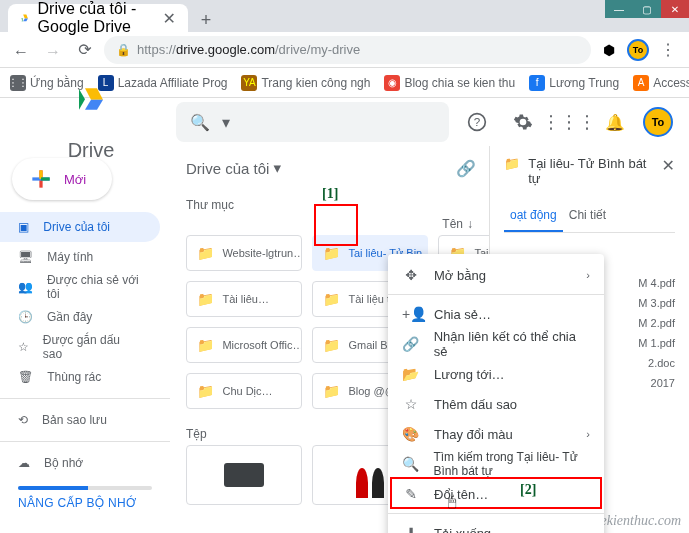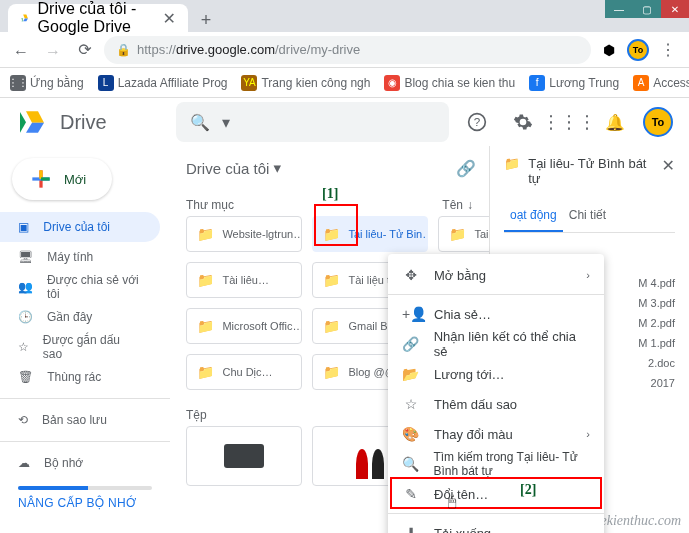--- a/index.html
+++ b/index.html
@@ -24,47 +24,47 @@
 .url-gray { color: #80868b; }
 .ext-icon { width: 24px; height: 24px; display: flex; align-items: center; justify-content: center; font-size: 14px; }
 .profile-circle { width: 22px; height: 22px; border-radius: 50%; background: #fbbc04; border: 2px solid #1a73e8; display: flex; align-items: center; justify-content: center; font-size: 9px; font-weight: bold; color: #000; }
 
 .bookmark-bar { display: flex; align-items: center; padding: 4px 10px; gap: 14px; font-size: 12px; border-bottom: 1px solid #ddd; height: 30px; background: #fff; }
 .bm-item { display: flex; align-items: center; gap: 4px; color: #5f6368; white-space: nowrap; }
 .bm-icon { width: 16px; height: 16px; border-radius: 3px; display: inline-flex; align-items: center; justify-content: center; font-size: 10px; color: #fff; }
 
 
 .drive-header { display: flex; align-items: center; height: 48px; padding: 0 16px; gap: 10px; }
-.drive-logo { display: flex; align-items: center; gap: 12px; width: 150px; }
+.drive-logo { display: flex; align-items: center; gap: 24px; width: 150px; flex-direction: column; }
 .drive-logo-text { font-size: 20px; color: #5f6368; }
 .search-box { flex: 1; background: #f1f3f4; border-radius: 8px; height: 40px; display: flex; align-items: center; padding: 0 14px; gap: 12px; color: #5f6368; }
 .search-box input { border: none; background: none; outline: none; font-size: 15px; flex: 1; color: #5f6368; }
 .hdr-icon { width: 36px; height: 36px; display: flex; align-items: center; justify-content: center; color: #5f6368; border-radius: 50%; }
 
 
 .content { display: flex; height: calc(533px - 32px - 36px - 30px - 48px); }
 .sidebar { width: 170px; padding: 8px 0; }
-.new-btn { margin: 4px 12px 12px; width: 100px; height: 42px; border-radius: 22px; box-shadow: 0 1px 3px rgba(0,0,0,0.2); display: flex; align-items: center; gap: 10px; padding: 0 16px; font-size: 13px; color: #14532d; }
+.new-btn { margin: 4px 12px 12px; width: 100px; height: 42px; border-radius: 22px; box-shadow: 0 1px 3px rgba(0,0,0,0.2); display: flex; align-items: center; gap: 10px; padding: 0 16px; font-size: 13px; color: #a21caf; }
 .sb-item { display: flex; align-items: center; gap: 14px; padding: 6px 18px; font-size: 12px; color: #5f6368; border-radius: 0 16px 16px 0; margin-right: 10px; height: 30px; }
 .sb-item.active { background: #e8f0fe; color: #1967d2; font-weight: 500; }
 .sb-divider { border-top: 1px solid #e0e0e0; margin: 6px 0; }
 .storage { padding: 8px 18px; font-size: 11px; color: #5f6368; }
 .storage-bar { height: 4px; background: #e0e0e0; border-radius: 2px; margin-bottom: 6px; overflow: hidden; }
 .storage-fill { height: 100%; width: 52%; background: #1a73e8; }
 .upgrade-link { color: #1a73e8; font-size: 12px; font-weight: 500; margin-top: 6px; display: block; letter-spacing: 0.3px; }
 
 .main { flex: 1; padding: 0 16px; overflow: hidden; position: relative; }
 .mydrive-row { display: flex; align-items: center; height: 44px; }
 .mydrive-label { font-size: 15px; color: #5f6368; display: flex; align-items: center; gap: 4px; }
 .action-icons { margin-left: auto; display: flex; gap: 6px; align-items: center; }
 .act-ic { width: 34px; height: 34px; display: flex; align-items: center; justify-content: center; color: #5f6368; border-radius: 50%; }
 .info-ic { background: #1a73e8; color: #fff; width: 24px; height: 24px; font-size: 14px; }
 
 .section-row { display: flex; font-size: 12px; color: #5f6368; padding: 8px 0 4px; }
-.section-row .sort { margin-left: auto; display: flex; align-items: center; gap: 4px; margin-right: 200px; }
+.section-row .sort { margin-left: auto; display: flex; align-items: center; gap: 4px; margin-right: 200px; margin-top: 19px; }
 
 .folders-grid { display: flex; flex-wrap: wrap; gap: 10px; }
 .folder-card { width: 116px; height: 36px; border: 1px solid #dadce0; border-radius: 4px; display: flex; align-items: center; gap: 8px; padding: 0 10px; font-size: 11px; color: #5f6368; overflow: hidden; white-space: nowrap; }
 .folder-card.selected { background: #e8f0fe; color: #1967d2; border-color: #e8f0fe; }
 .folder-ic { color: #5f6368; font-size: 14px; flex-shrink: 0; }
 .folder-card.selected .folder-ic { color: #1967d2; }
 
 
 .details { position: absolute; right: 0; top: 0; width: 200px; background: #fff; border-left: 1px solid #e0e0e0; height: 100%; padding: 10px 14px; }
 .details-hdr { display: flex; align-items: flex-start; gap: 8px; font-size: 13px; color: #3c4043; }

